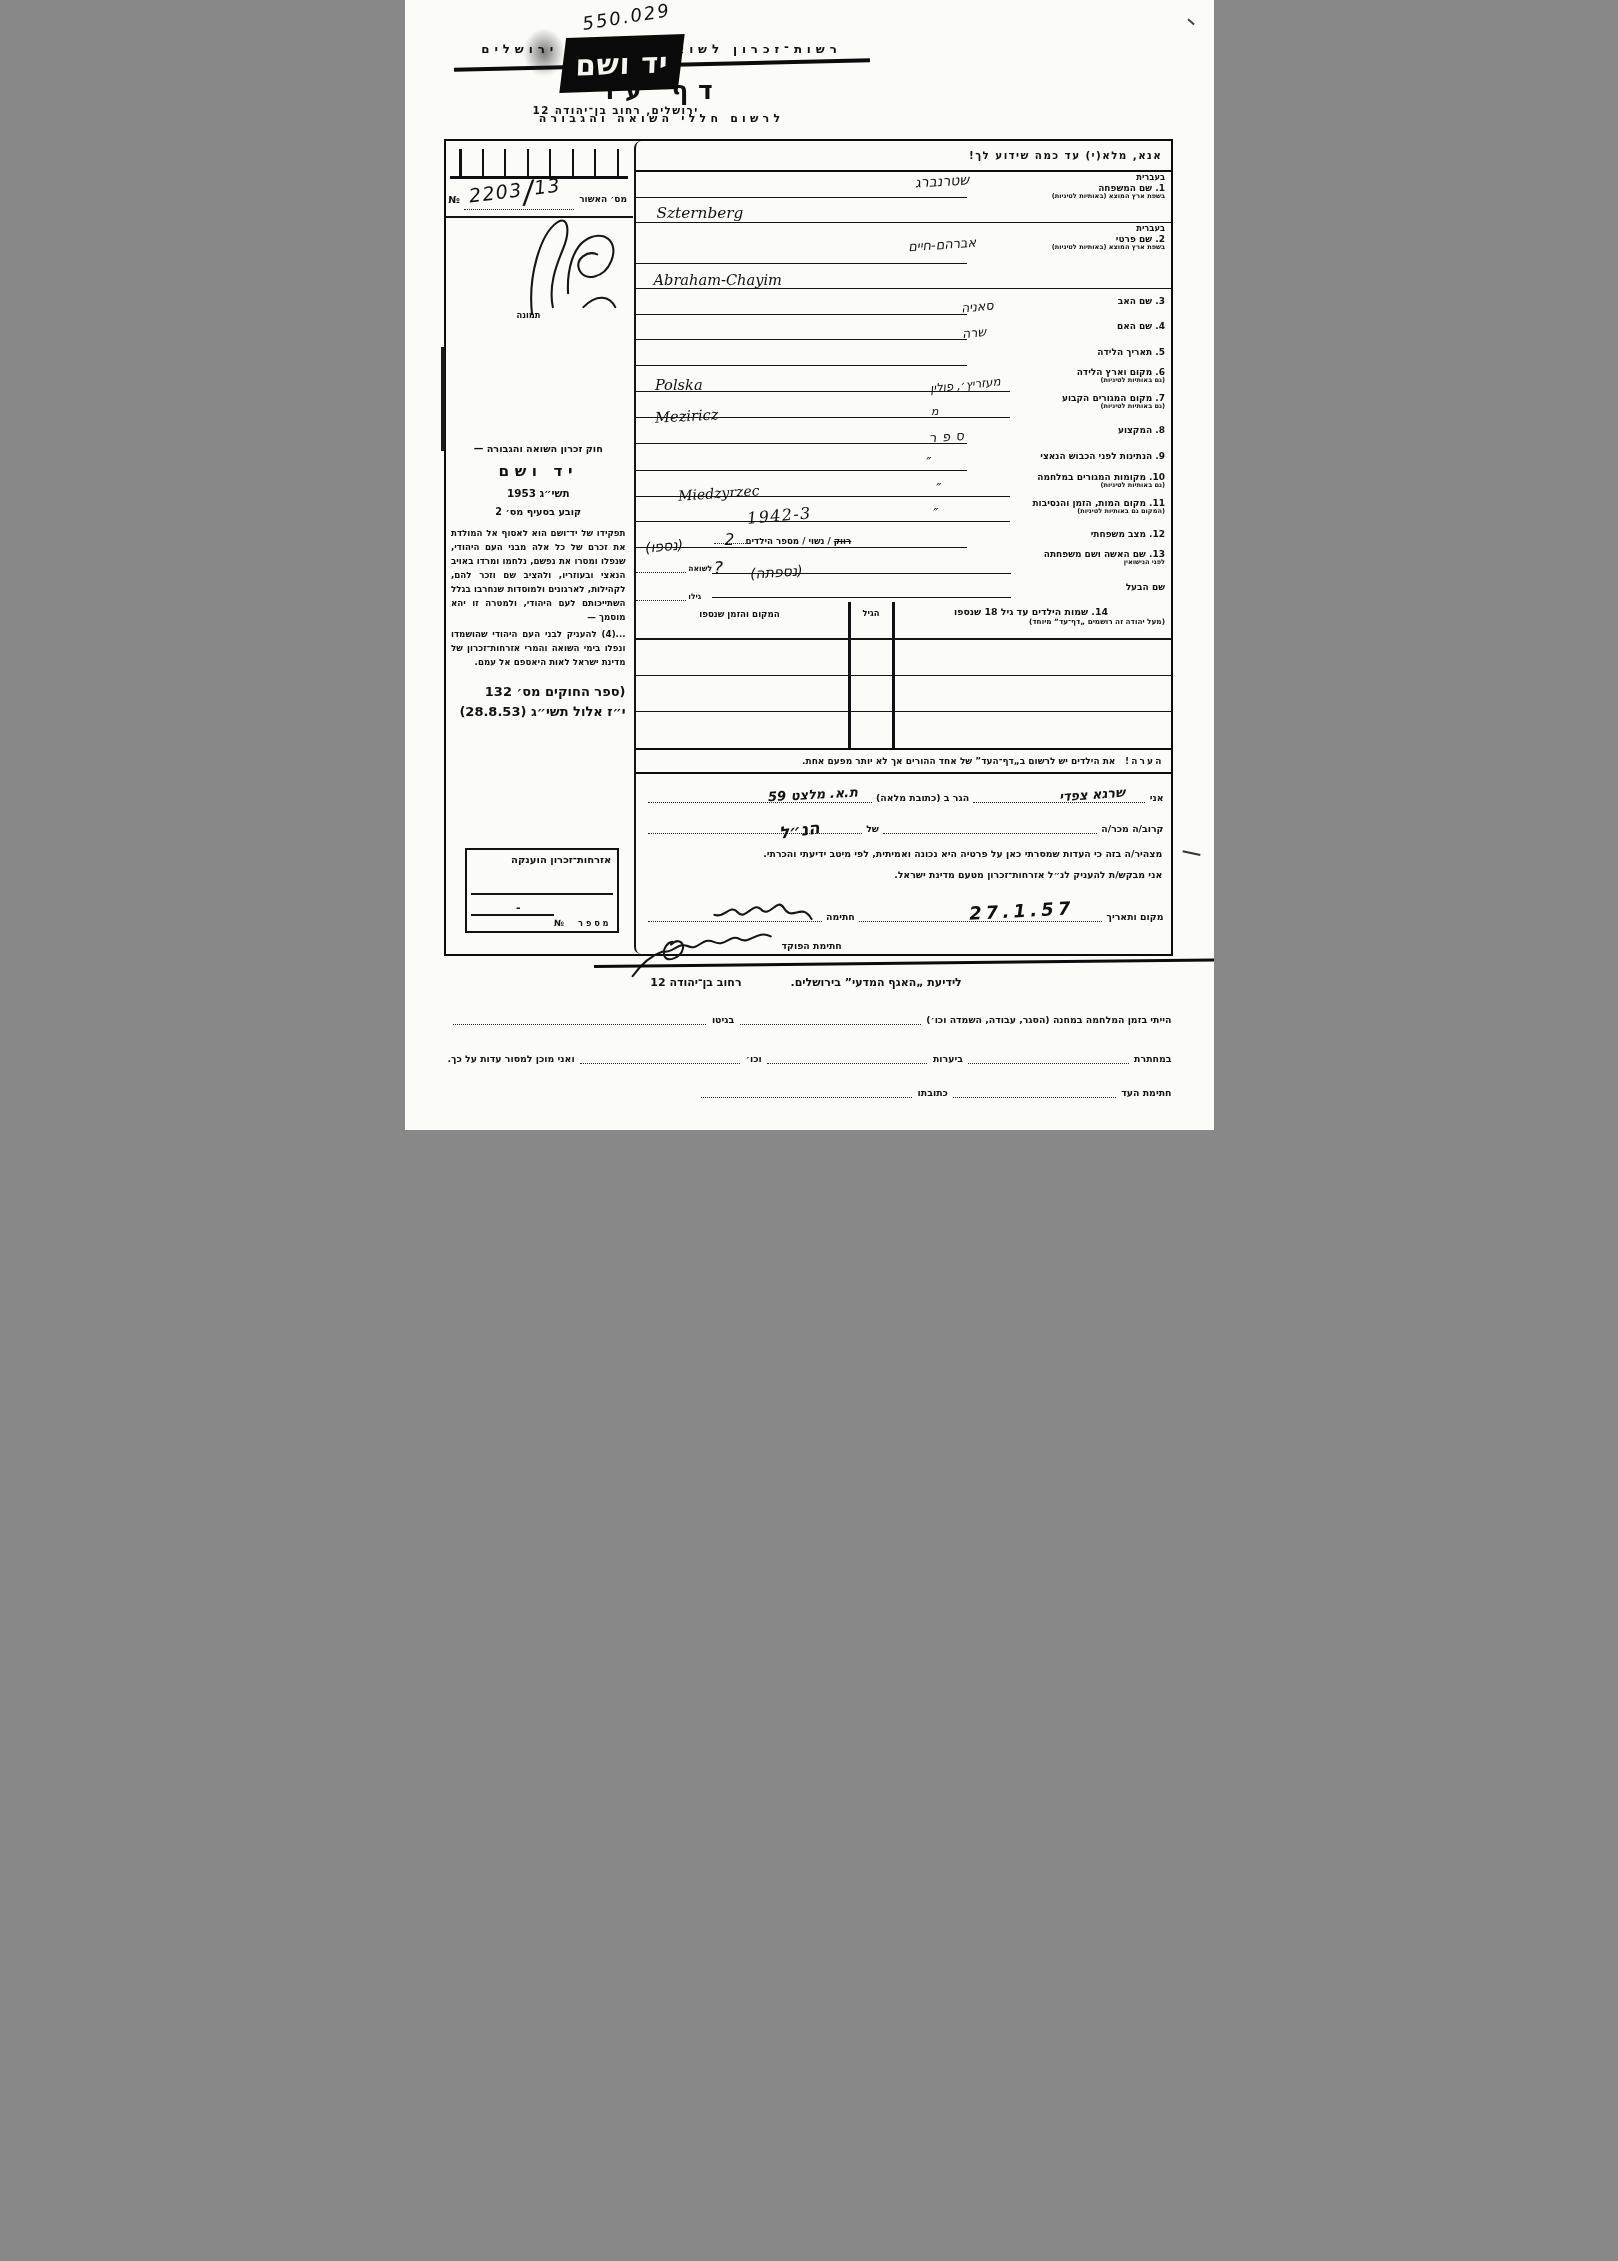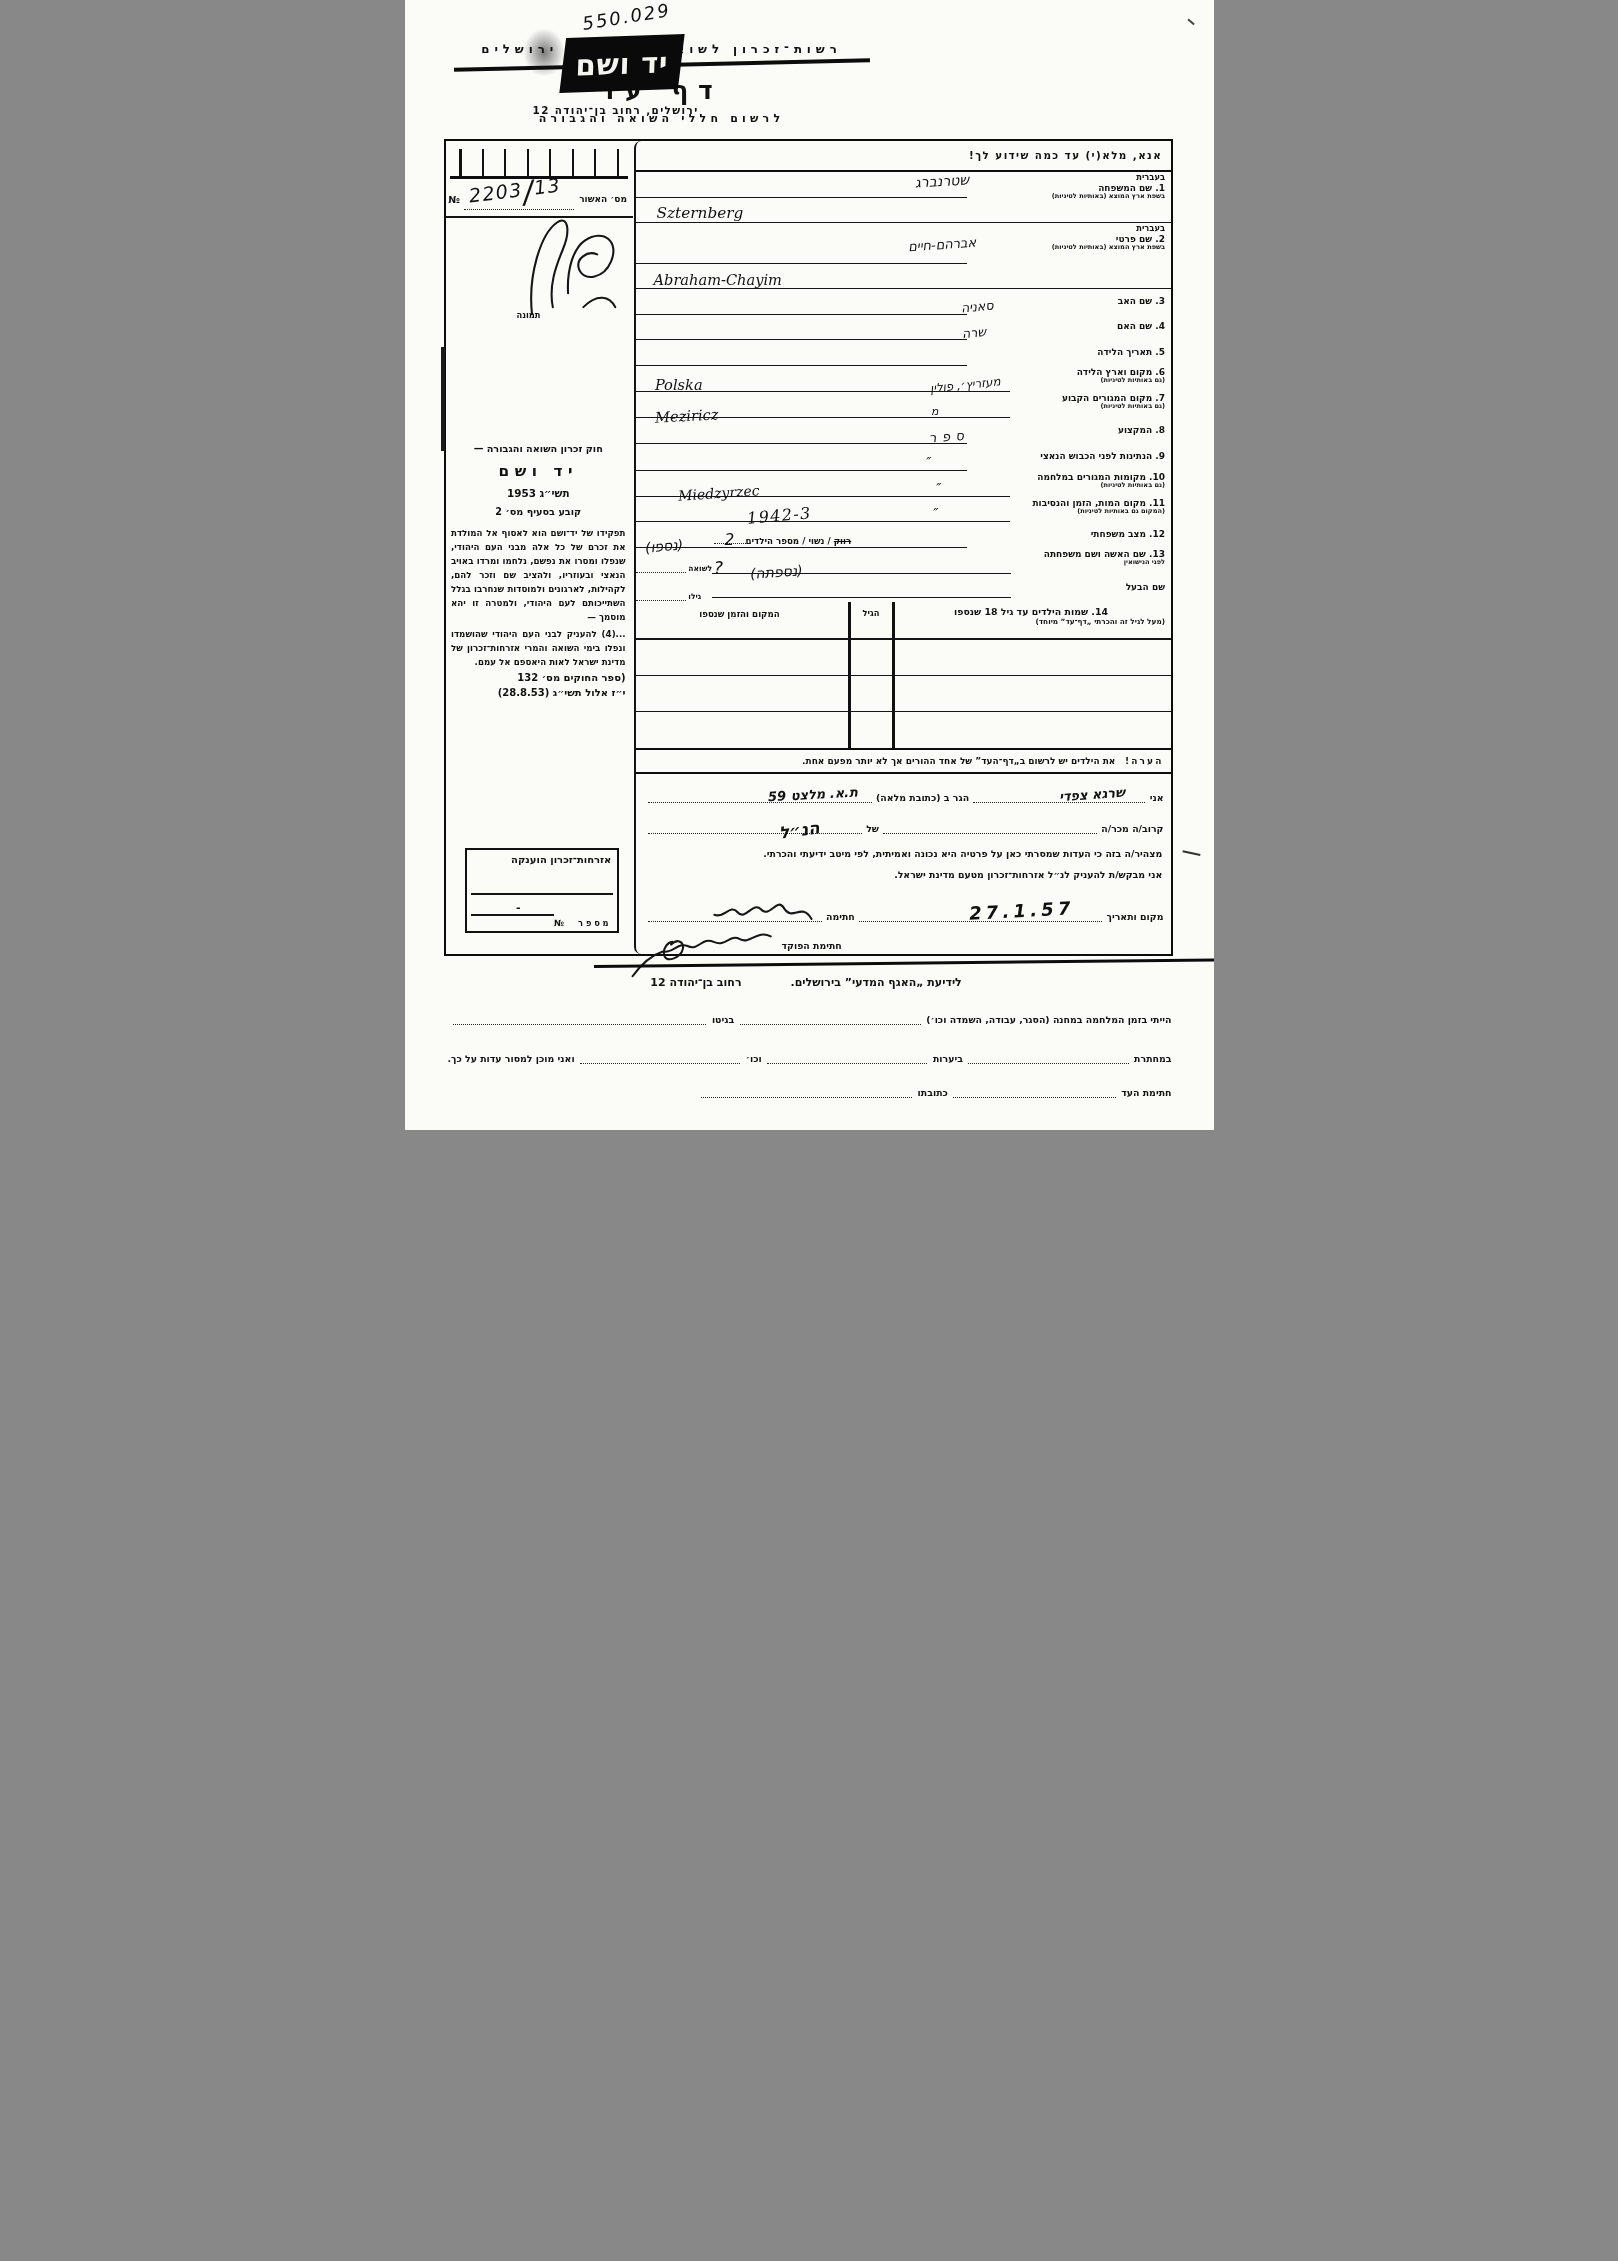--- a/index.html
+++ b/index.html
@@ -35,21 +35,21 @@
   .approval .hw-num .slash{font-size:30.5px;vertical-align:-7px;}
   .photo-scrawl{position:absolute;top:69px;left:61px;}
   .photo-label{position:absolute;top:169px;left:71px;font-size:8.3px;font-weight:bold;}
   .law{position:absolute;top:302px;right:7px;left:5.5px;text-align:center;}
   .law .h1{font-size:9.7px;font-weight:bold;white-space:nowrap;}
   .law .h2{font-size:15.3px;font-weight:900;letter-spacing:5.5px;margin-top:8.3px;}
   .law .h3{font-size:10.4px;font-weight:bold;margin-top:7px;}
   .law .h4{font-size:9.7px;font-weight:bold;margin-top:7px;}
   .law .body{margin-top:8.3px;font-size:8.7px;font-weight:bold;text-align:justify;line-height:1.62;}
   .law .clause{margin-top:2.8px;font-size:8.7px;font-weight:bold;text-align:justify;line-height:1.62;}
-  .law .src{margin-top:1px;font-size:10px;font-weight:bold;text-align:right;line-height:1.5;}
+  .law .src{margin-top:13px;font-size:13px;font-weight:bold;text-align:right;line-height:1.5;}
   .stamp{position:absolute;top:707px;left:19.4px;width:154px;height:85px;border:2.8px solid #111;padding:4.2px 5.5px;}
   .stamp .t{font-size:10px;font-weight:bold;}
   .stamp .l1{position:absolute;top:43px;left:4.2px;right:4.2px;border-bottom:2.1px solid #151515;}
   .stamp .dash{position:absolute;top:51px;left:49px;font-size:11px;font-weight:bold;}
   .stamp .l2{position:absolute;top:64px;left:4.2px;width:83px;border-bottom:2.1px solid #151515;}
   .stamp .num{position:absolute;bottom:2.8px;right:5.5px;font-size:8.3px;font-weight:bold;letter-spacing:2.8px;}
   
   .row{position:relative;}
   .anna{height:31px;border-bottom:2.8px solid #0e0e0e;font-size:10.4px;font-weight:bold;
         letter-spacing:1.4px;padding:8.3px 8.3px 0 0;}
@@ -308,21 +308,21 @@
             <span class="alab">גילו</span>
           </div>
         <div class="line w62" style="width:56%;left:76px;bottom:4.2px;"></div>
       </div>
 
       <div class="row table">
         <div class="tdiv1"></div>
         <div class="tdiv2"></div>
         <div class="thead-right">
           <div class="t1">14. שמות הילדים עד גיל 18 שנספו</div>
-          <div class="t2">(מעל לגיל זה והכרתי „דף־עד” מיוחד)</div>
+          <div class="t2">(מעל יהודה זה רושמים „דף־עד” מיוחד)</div>
         </div>
         <div class="thead-age">הגיל</div>
         <div class="thead-place">המקום והזמן שנספו</div>
         <div class="trline first" style="top:36px;"></div>
         <div class="trline" style="top:73px;"></div>
         <div class="trline" style="top:109px;"></div>
       </div>
 
       <div class="row heara">
         <span class="hl">הערה!</span><span>את הילדים יש לרשום ב„דף־העד” של אחד ההורים אך לא יותר מפעם אחת.</span>

